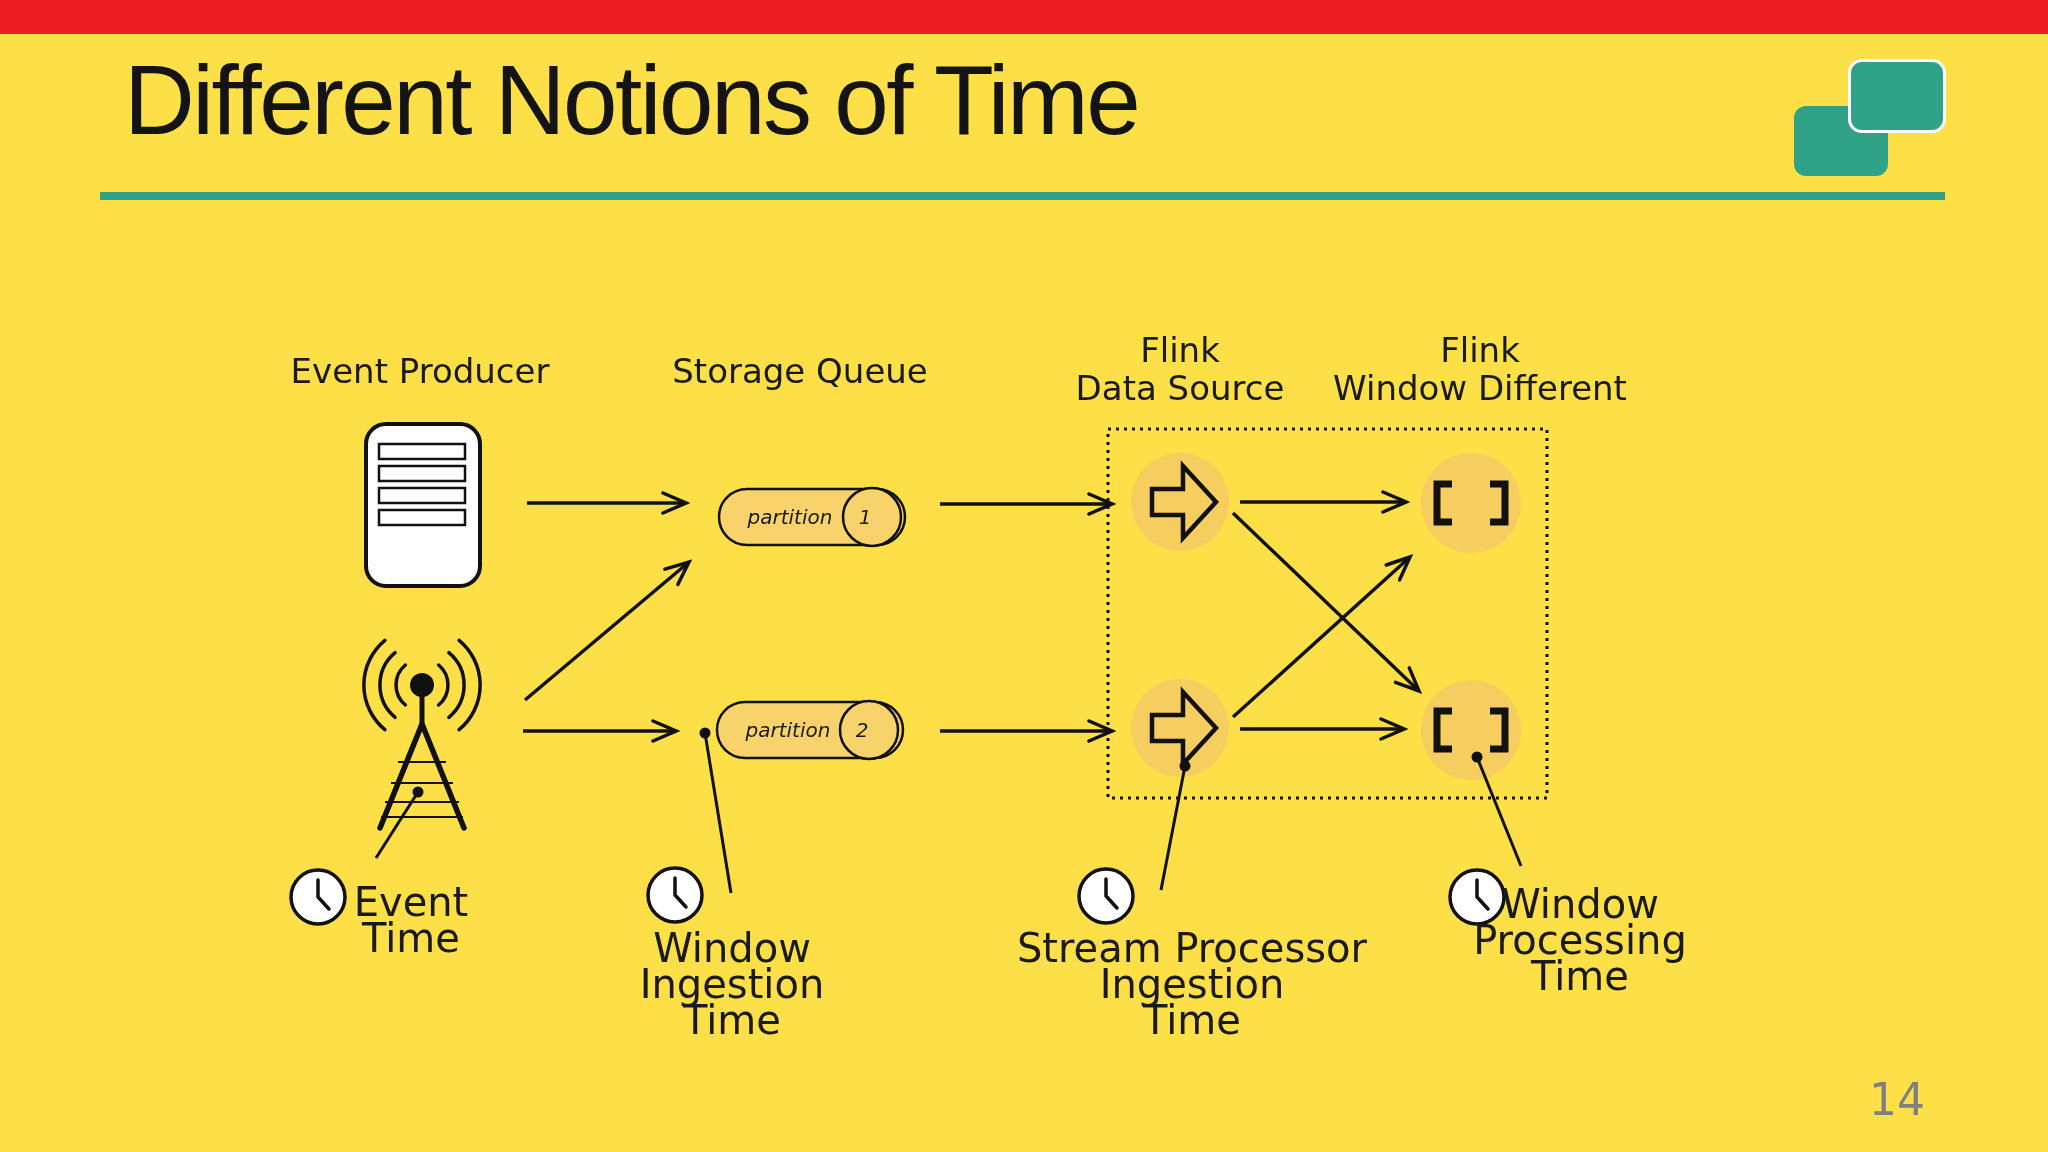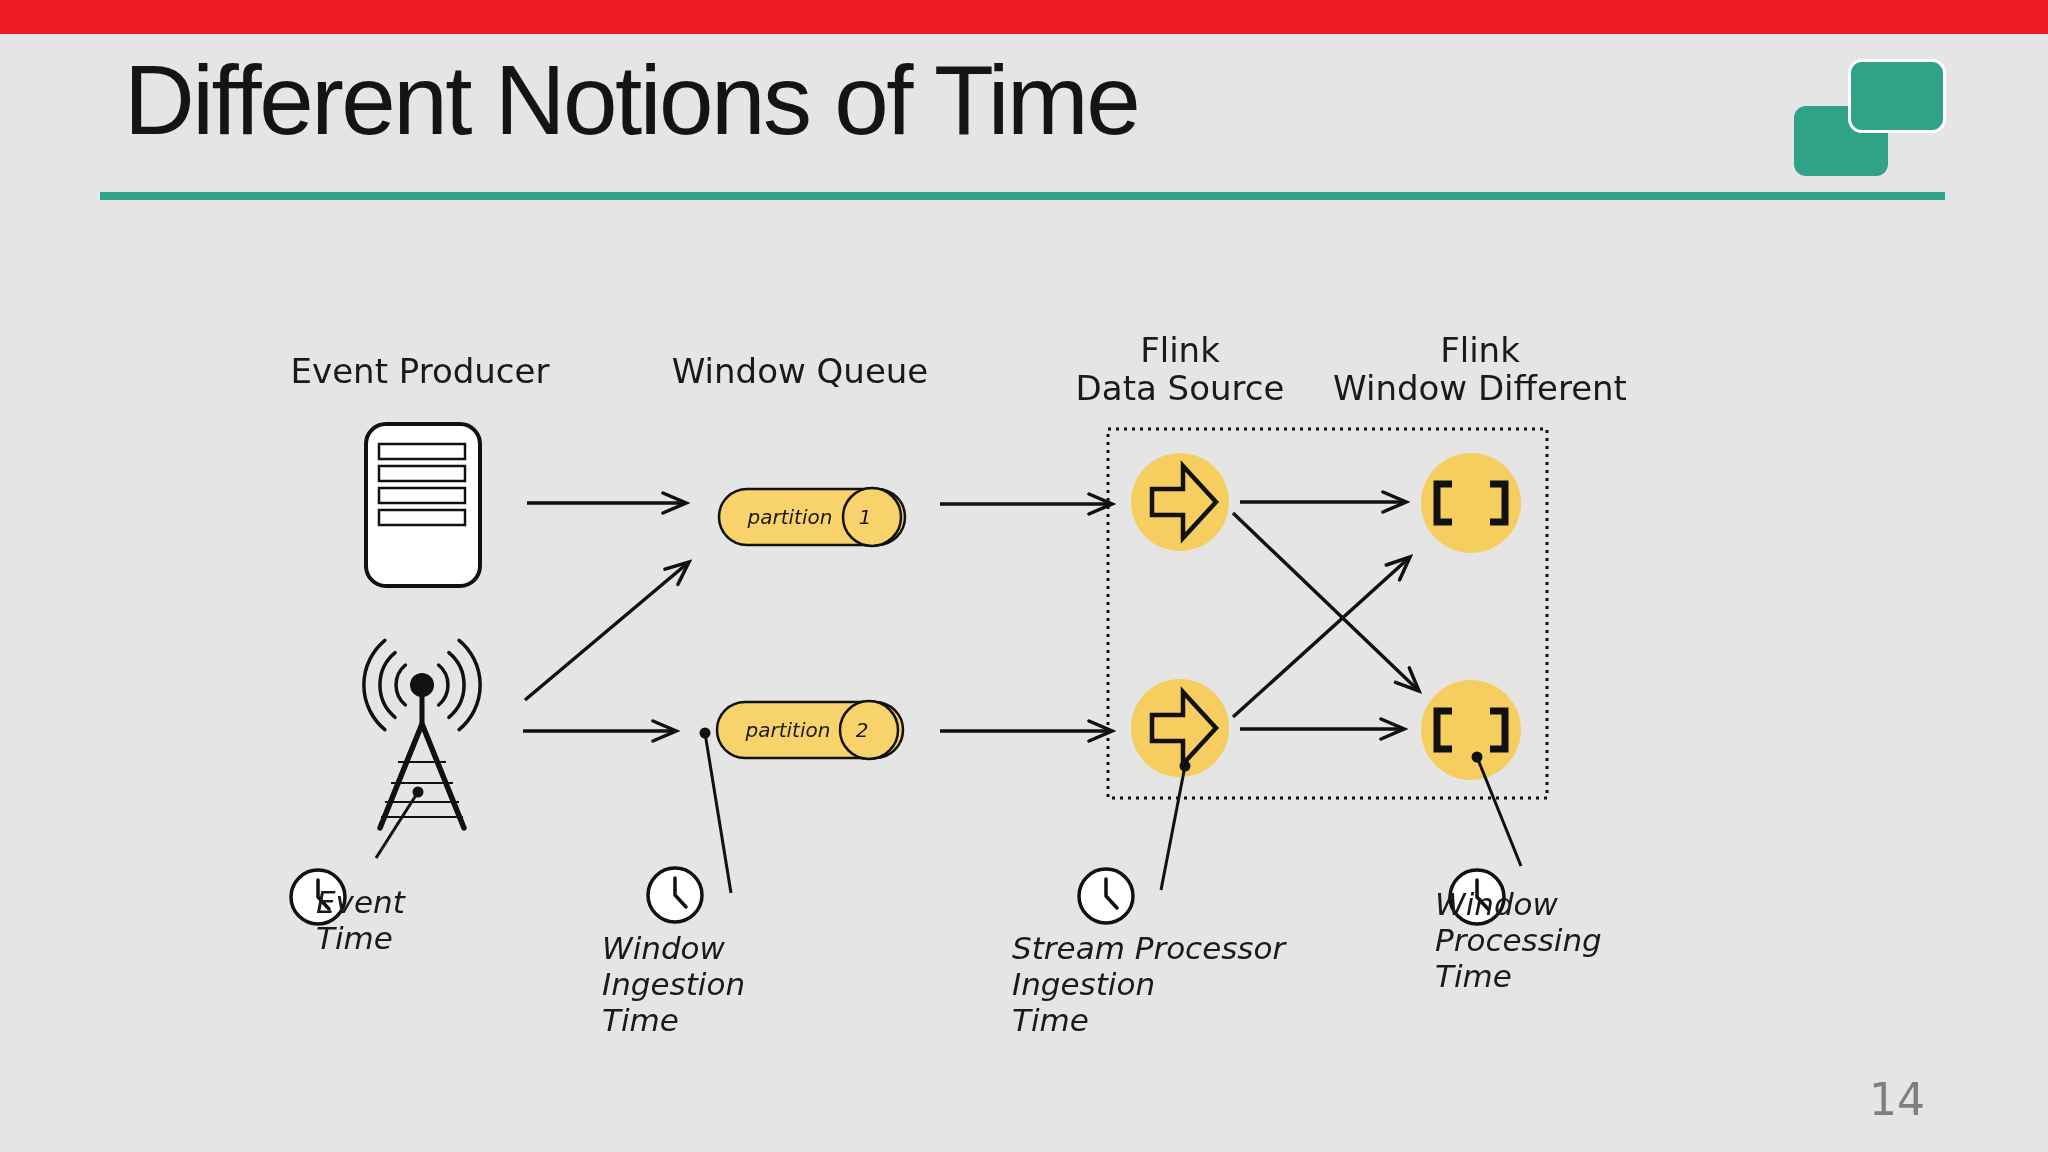--- a/index.html
+++ b/index.html
@@ -6,56 +6,56 @@
     --top-bar-red:#ED1C24;
     --accent-teal:#2FA287;
     --node-yellow:#F6CD5F;
     --pill-yellow:#F8D36B;
     --ink:#111111;
     --text:#1A1A1A;
     --page-gray:#7F7F7F;
   }
   html,body{margin:0;padding:0;background:#ffffff;}
   .slide{
-    position:relative;width:2048px;height:1152px;background:#e5e5e5;overflow:hidden;
+    position:relative;width:2048px;height:1152px;background:#fde047;overflow:hidden;
     font-family:"DejaVu Sans","Liberation Sans",sans-serif;color:var(--text);
   }
   .top-bar{position:absolute;left:0;top:0;width:2048px;height:34px;background:var(--top-bar-red);}
   .title{
     position:absolute;left:124px;top:44px;width:1500px;
     font-family:"Liberation Sans",sans-serif;font-size:98px;font-weight:400;
     letter-spacing:-2.5px;color:#141414;white-space:nowrap;
   }
   .title-rule{position:absolute;left:100px;top:192px;width:1845px;height:8px;background:var(--accent-teal);}
   .logo{position:absolute;left:1790px;top:58px;width:170px;height:130px;}
   .logo .sq-back{position:absolute;left:4px;top:48px;width:94px;height:70px;border-radius:12px;background:var(--accent-teal);}
   .logo .sq-front{position:absolute;left:58px;top:1px;width:98px;height:74px;border-radius:14px;background:var(--accent-teal);border:3px solid #ffffff;box-sizing:border-box;}
   .hdr{position:absolute;font-size:34px;line-height:38px;text-align:center;color:var(--text);}
-  .tlabel{position:absolute;font-size:31px;line-height:36px;font-style:italic;color:var(--text);}
+  .tlabel{position:absolute;font-size:40px;line-height:36px;text-align:center;color:var(--text);}
   .pill-text{position:absolute;font-size:20px;line-height:34px;font-style:italic;text-align:center;color:var(--text);white-space:nowrap;}
   .page-num{position:absolute;left:1862px;top:1074px;width:70px;text-align:center;font-size:44px;color:var(--page-gray);}
   svg.diagram{position:absolute;left:0;top:0;}
 </style>
 </head>
 <body>
 
 <div class="slide">
 
   <div class="top-bar"></div>
 
   <div class="title">Different Notions of Time</div>
   <div class="title-rule"></div>
 
   <div class="logo">
     <div class="sq-back"></div>
     <div class="sq-front"></div>
   </div>
 
   <div class="hdr" style="left:240px;top:352px;width:360px;">Event Producer</div>
-  <div class="hdr" style="left:620px;top:352px;width:360px;">Window Queue</div>
+  <div class="hdr" style="left:620px;top:352px;width:360px;">Storage Queue</div>
   <div class="hdr" style="left:1000px;top:331px;width:360px;">
     <div>Flink</div>
     <div>Data Source</div>
   </div>
   <div class="hdr" style="left:1290px;top:331px;width:380px;">
     <div>Flink</div>
     <div>Window Different</div>
   </div>
 
   <svg class="diagram" width="2048" height="1152" viewBox="0 0 2048 1152">

